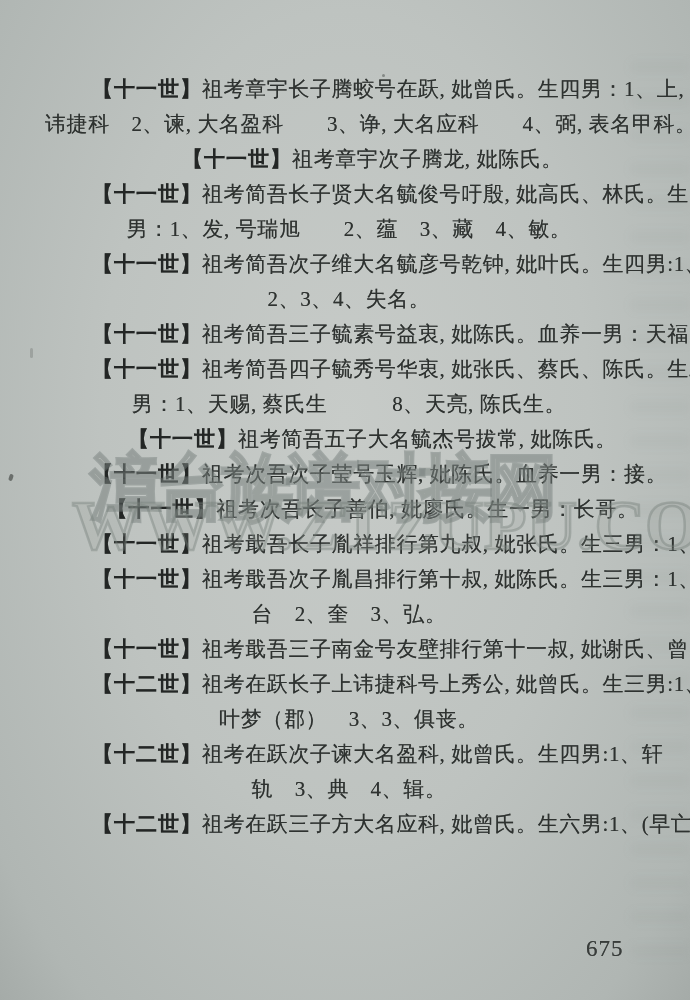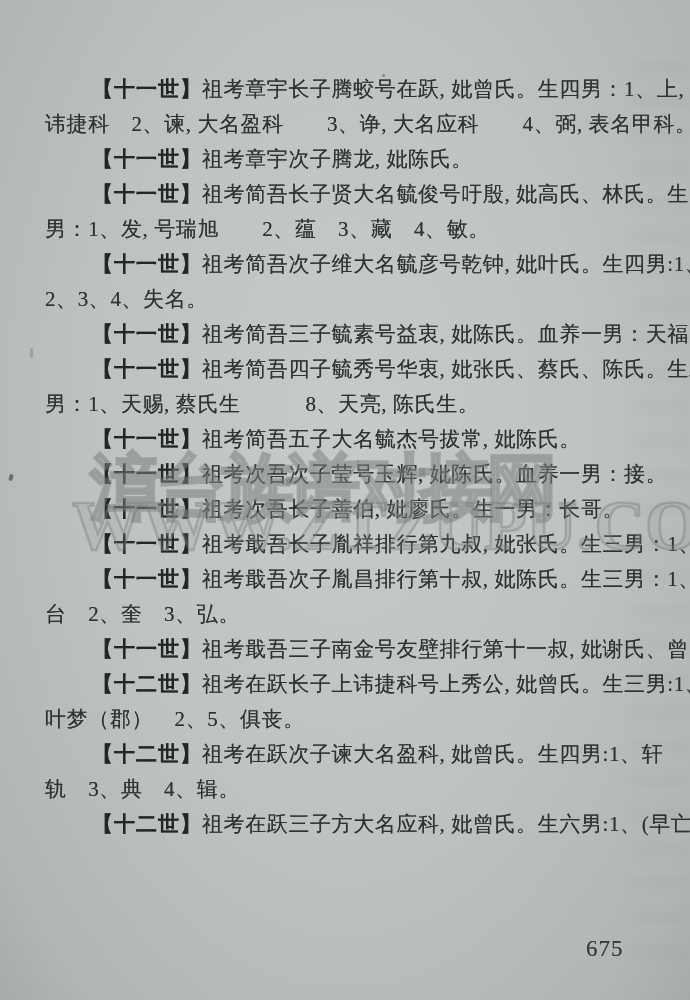--- a/index.html
+++ b/index.html
@@ -18,20 +18,21 @@
     background:repeating-linear-gradient(180deg,
       rgba(120,128,125,0.10) 0 14px, rgba(190,195,192,0) 14px 34px);
     filter:blur(4px);
     opacity:.55;
   }
   .text-block{
     position:absolute;left:45px;top:72px;width:608px;
     color:#2e3230;
     font-size:21px;
     letter-spacing:0.6px;
+    text-align:center;
   }
   .line{
     height:35px;line-height:35px;white-space:nowrap;
     text-shadow:0 0 0.6px rgba(40,44,42,0.65);
   }
   .line.start{text-indent:47px;}
   .marker{font-weight:bold;letter-spacing:1px;color:#23262 5;color:#232625;}
   .watermark{position:absolute;inset:0;pointer-events:none;}
   .wm-cn{
     position:absolute;left:90px;top:440px;
@@ -75,21 +76,21 @@
       <div class="line start"><span class="marker">【十一世】</span>祖考简吾四子毓秀号华衷, 妣张氏、蔡氏、陈氏。生二</div>
       <div class="line">男：1、天赐, 蔡氏生　　　8、天亮, 陈氏生。</div>
       <div class="line start"><span class="marker">【十一世】</span>祖考简吾五子大名毓杰号拔常, 妣陈氏。</div>
       <div class="line start"><span class="marker">【十一世】</span>祖考次吾次子莹号玉辉, 妣陈氏。血养一男：接。</div>
       <div class="line start"><span class="marker">【十一世】</span>祖考次吾长子善伯, 妣廖氏。生一男：长哥。</div>
       <div class="line start"><span class="marker">【十一世】</span>祖考戢吾长子胤祥排行第九叔, 妣张氏。生三男：1、</div>
       <div class="line start"><span class="marker">【十一世】</span>祖考戢吾次子胤昌排行第十叔, 妣陈氏。生三男：1、</div>
       <div class="line">台　2、奎　3、弘。</div>
       <div class="line start"><span class="marker">【十一世】</span>祖考戢吾三子南金号友壁排行第十一叔, 妣谢氏、曾氏。</div>
       <div class="line start"><span class="marker">【十二世】</span>祖考在跃长子上讳捷科号上秀公, 妣曾氏。生三男:1、</div>
-      <div class="line">叶梦（郡）　2、5、俱丧。</div>
+      <div class="line">叶梦（郡）　3、3、俱丧。</div>
       <div class="line start"><span class="marker">【十二世】</span>祖考在跃次子谏大名盈科, 妣曾氏。生四男:1、轩　　2、</div>
       <div class="line">轨　3、典　4、辑。</div>
       <div class="line start"><span class="marker">【十二世】</span>祖考在跃三子方大名应科, 妣曾氏。生六男:1、(早亡)</div>
     </div>
 
   <div class="watermark">
     <div class="wm-cn">漳台族谱对接网</div>
     <div class="wm-url">WWW.ZTZUPU.COM</div>
   </div>
 

